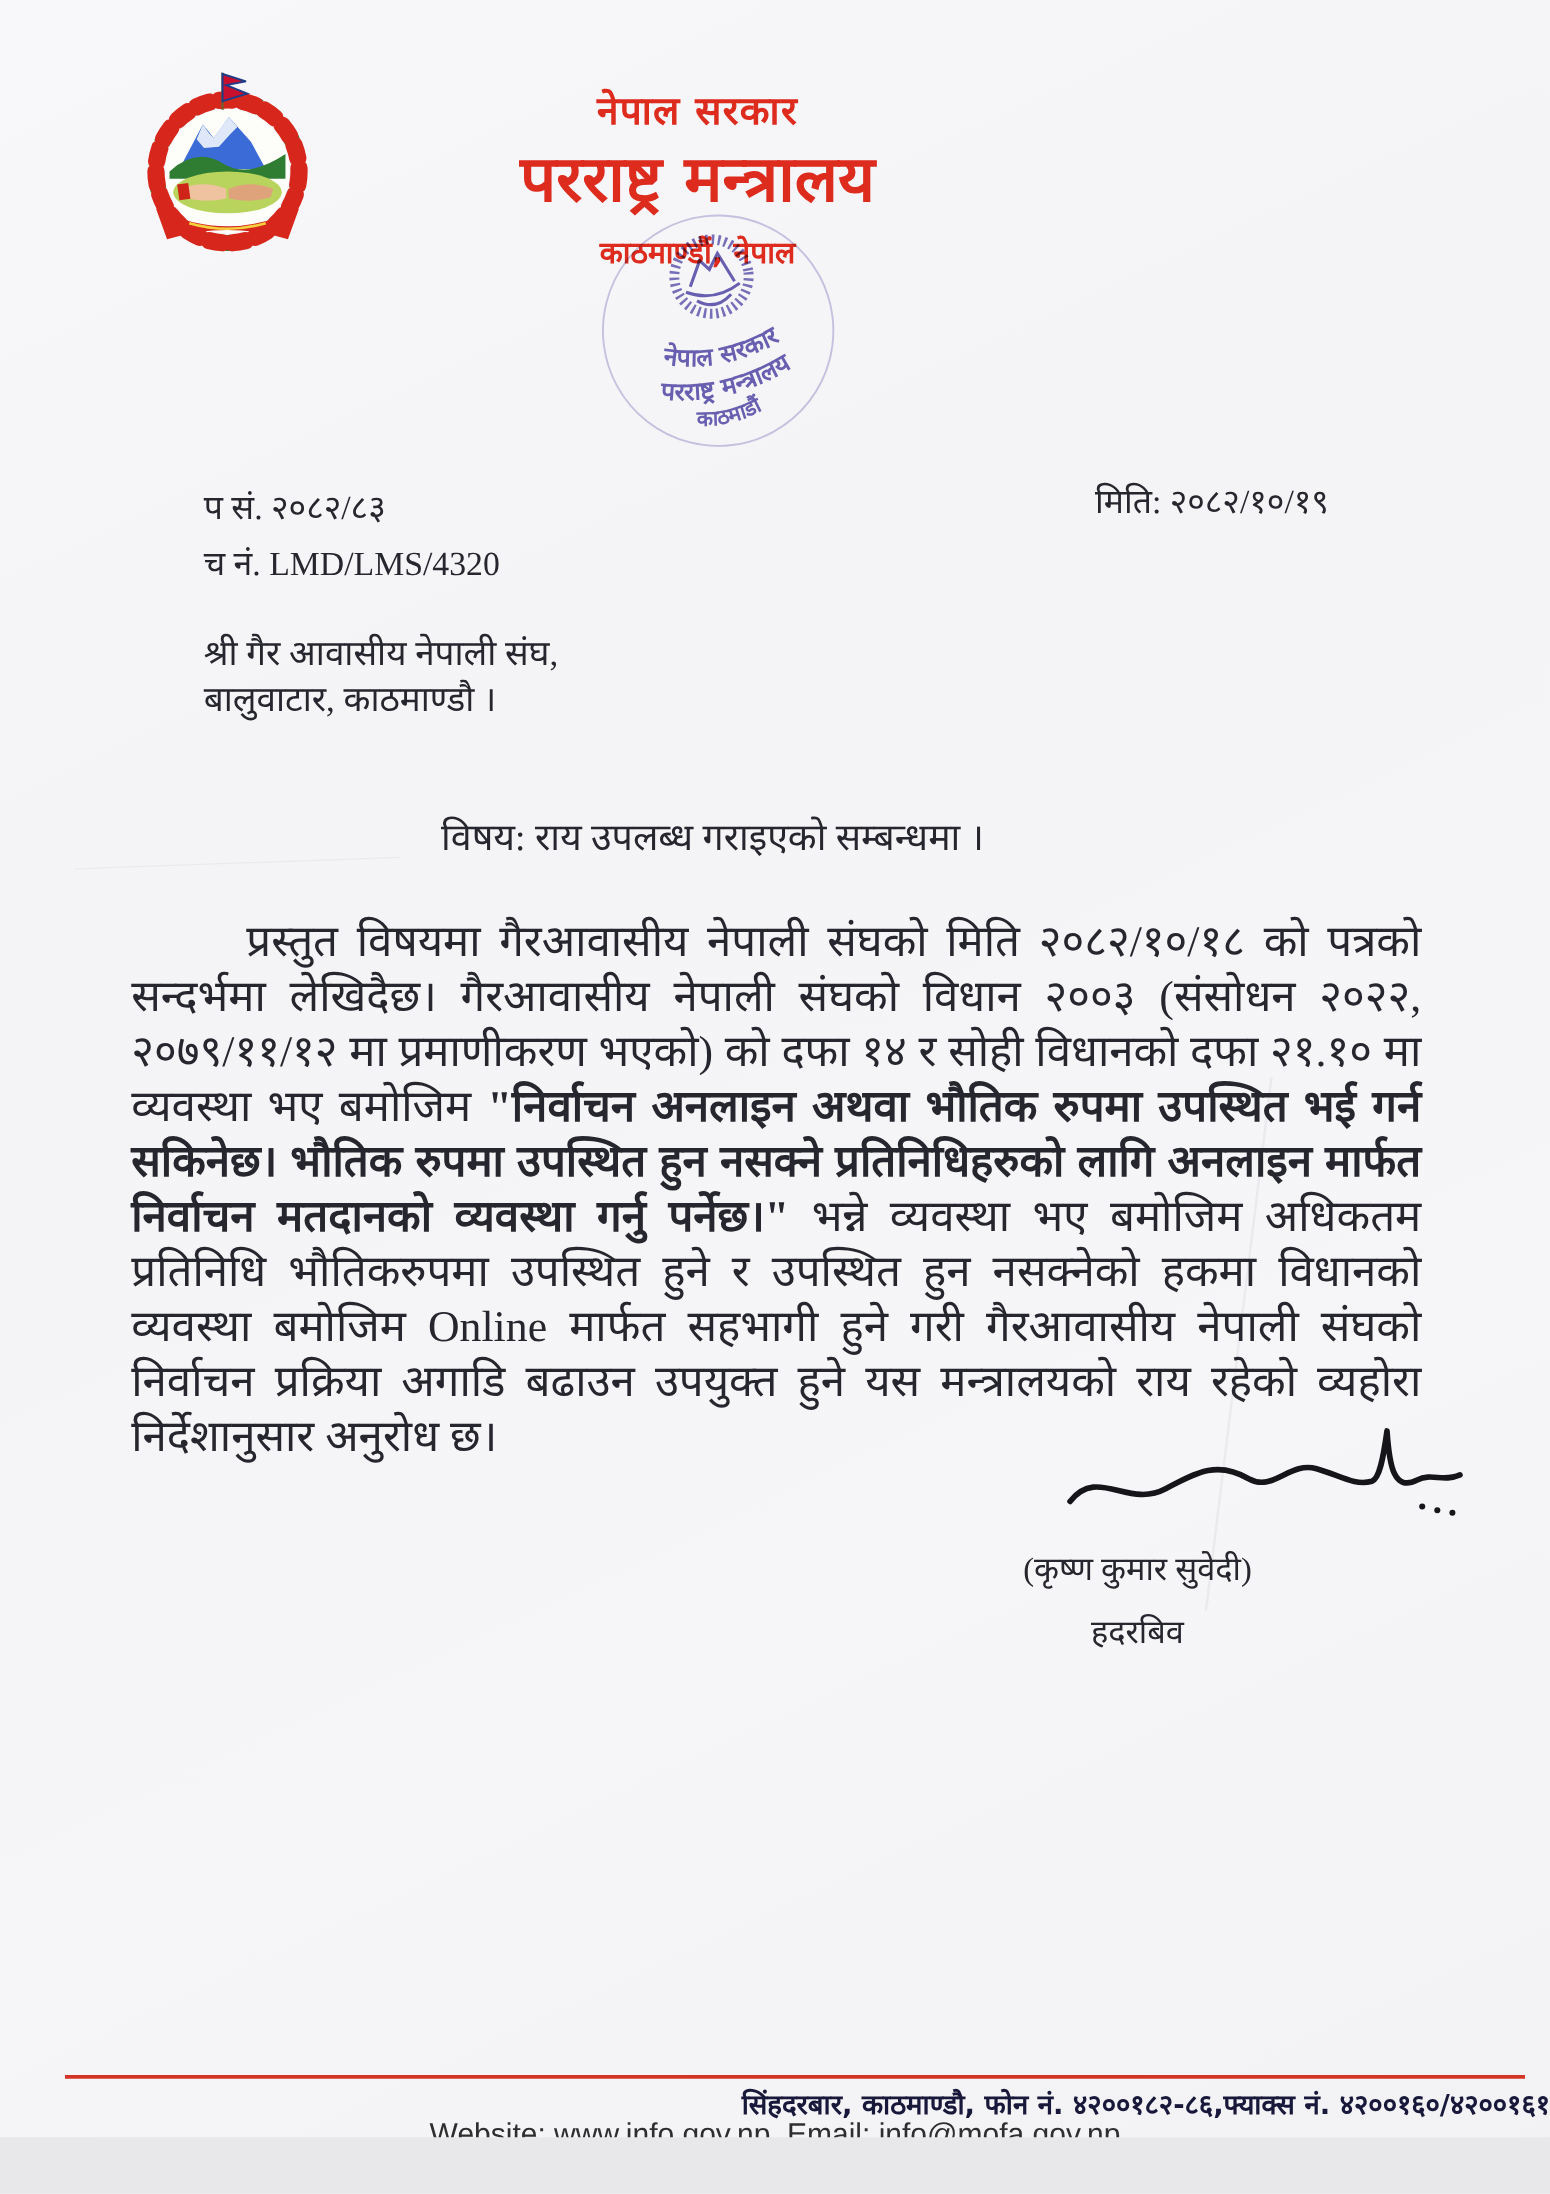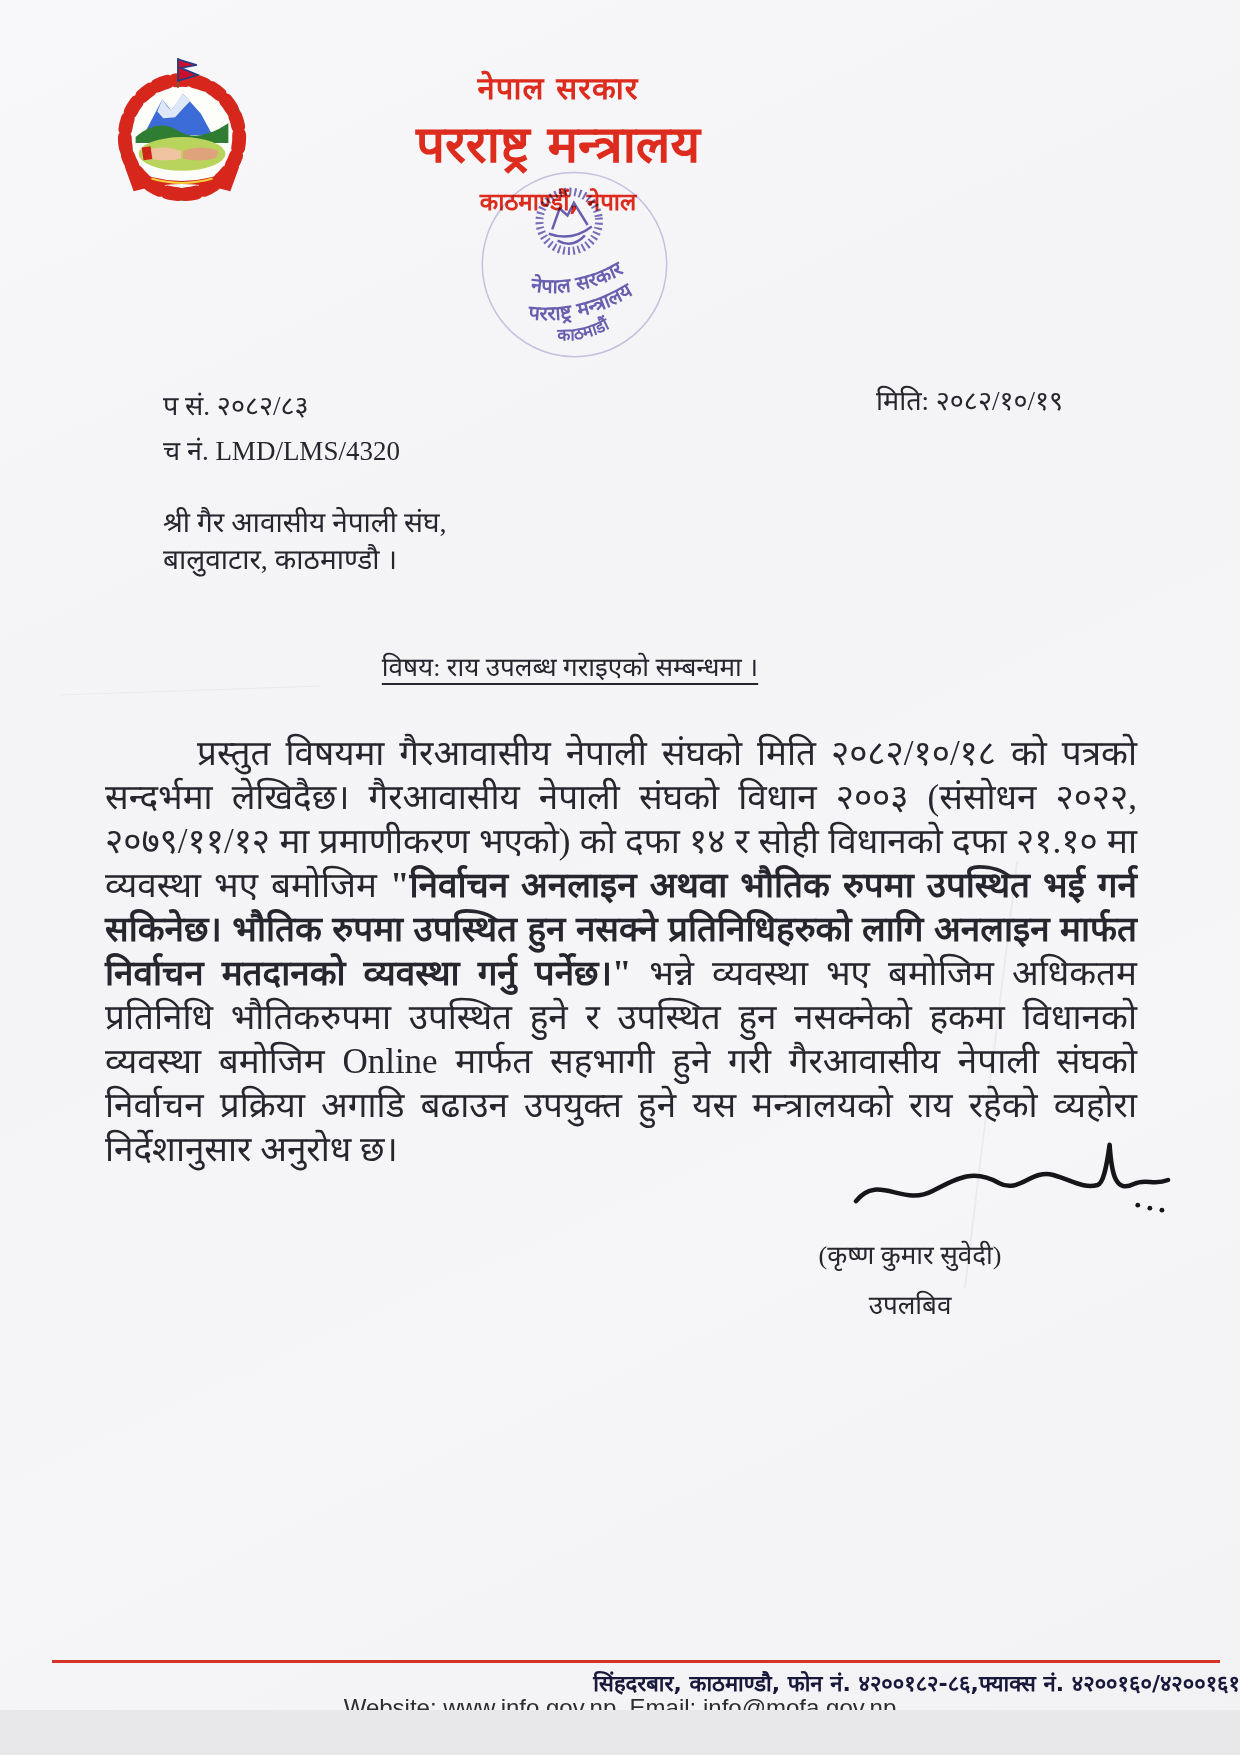--- a/index.html
+++ b/index.html
@@ -34,21 +34,21 @@
   .ref-no{position:absolute;left:163px;top:386px;font-size:27px;}
   .dispatch-no{position:absolute;left:163px;top:431px;font-size:27px;}
   .date-line{position:absolute;left:876px;top:381px;font-size:27px;}
 
   
   .addr-1{position:absolute;left:163px;top:492px;font-size:28px;margin-top:10px;}
   .addr-2{position:absolute;left:163px;top:539px;font-size:28px;}
 
   
   .subject-wrap{position:absolute;left:0;top:648px;width:1140px;text-align:center;}
-  .subject-wrap span{font-size:26px;text-decoration:underline;text-underline-offset:7px;
+  .subject-wrap span{font-size:30px;text-underline-offset:7px;
                      text-decoration-thickness:1.5px;}
 
   
   .body-para{position:absolute;left:105px;top:732px;width:1032px;
              font-size:35px;line-height:44px;text-align:justify;text-indent:92px;}
   .body-para .bold-seg{font-weight:bold;}
 
   
   .sig-svg{position:absolute;left:852px;top:1138px;width:322px;height:92px;}
   .sig-name{position:absolute;left:745px;top:1236px;width:330px;text-align:center;font-size:26px;}
@@ -137,19 +137,19 @@
 
   <svg class="sig-svg" viewBox="0 0 320 90" xmlns="http://www.w3.org/2000/svg">
     <path d="M4,62 C26,34 50,68 80,52 C106,38 122,30 146,44 C166,55 178,30 200,36
              C218,41 230,50 244,46 C250,44 253,28 256,6 C258,36 262,54 280,45
              C292,39 300,47 314,41" fill="none" stroke="#16161a" stroke-width="4.5" stroke-linecap="round" stroke-linejoin="round"></path>
     <circle cx="284" cy="66" r="2.4" fill="#16161a"></circle>
     <circle cx="296" cy="69" r="2.4" fill="#16161a"></circle>
     <circle cx="308" cy="71" r="2.4" fill="#16161a"></circle>
   </svg>
   <div class="sig-name">(कृष्ण कुमार सुवेदी)</div>
-  <div class="sig-title">उपलबिव</div>
+  <div class="sig-title">हदरबिव</div>
 
   <div class="footer-rule"></div>
   <div class="footer-address">सिंहदरबार, काठमाण्डौ, फोन नं. ४२००१८२-८६,फ्याक्स नं. ४२००१६०/४२००१६१</div>
   <div class="footer-web">Website: www.info.gov.np, Email: info@mofa.gov.np</div>
 
 </div>
 
 </body></html>

